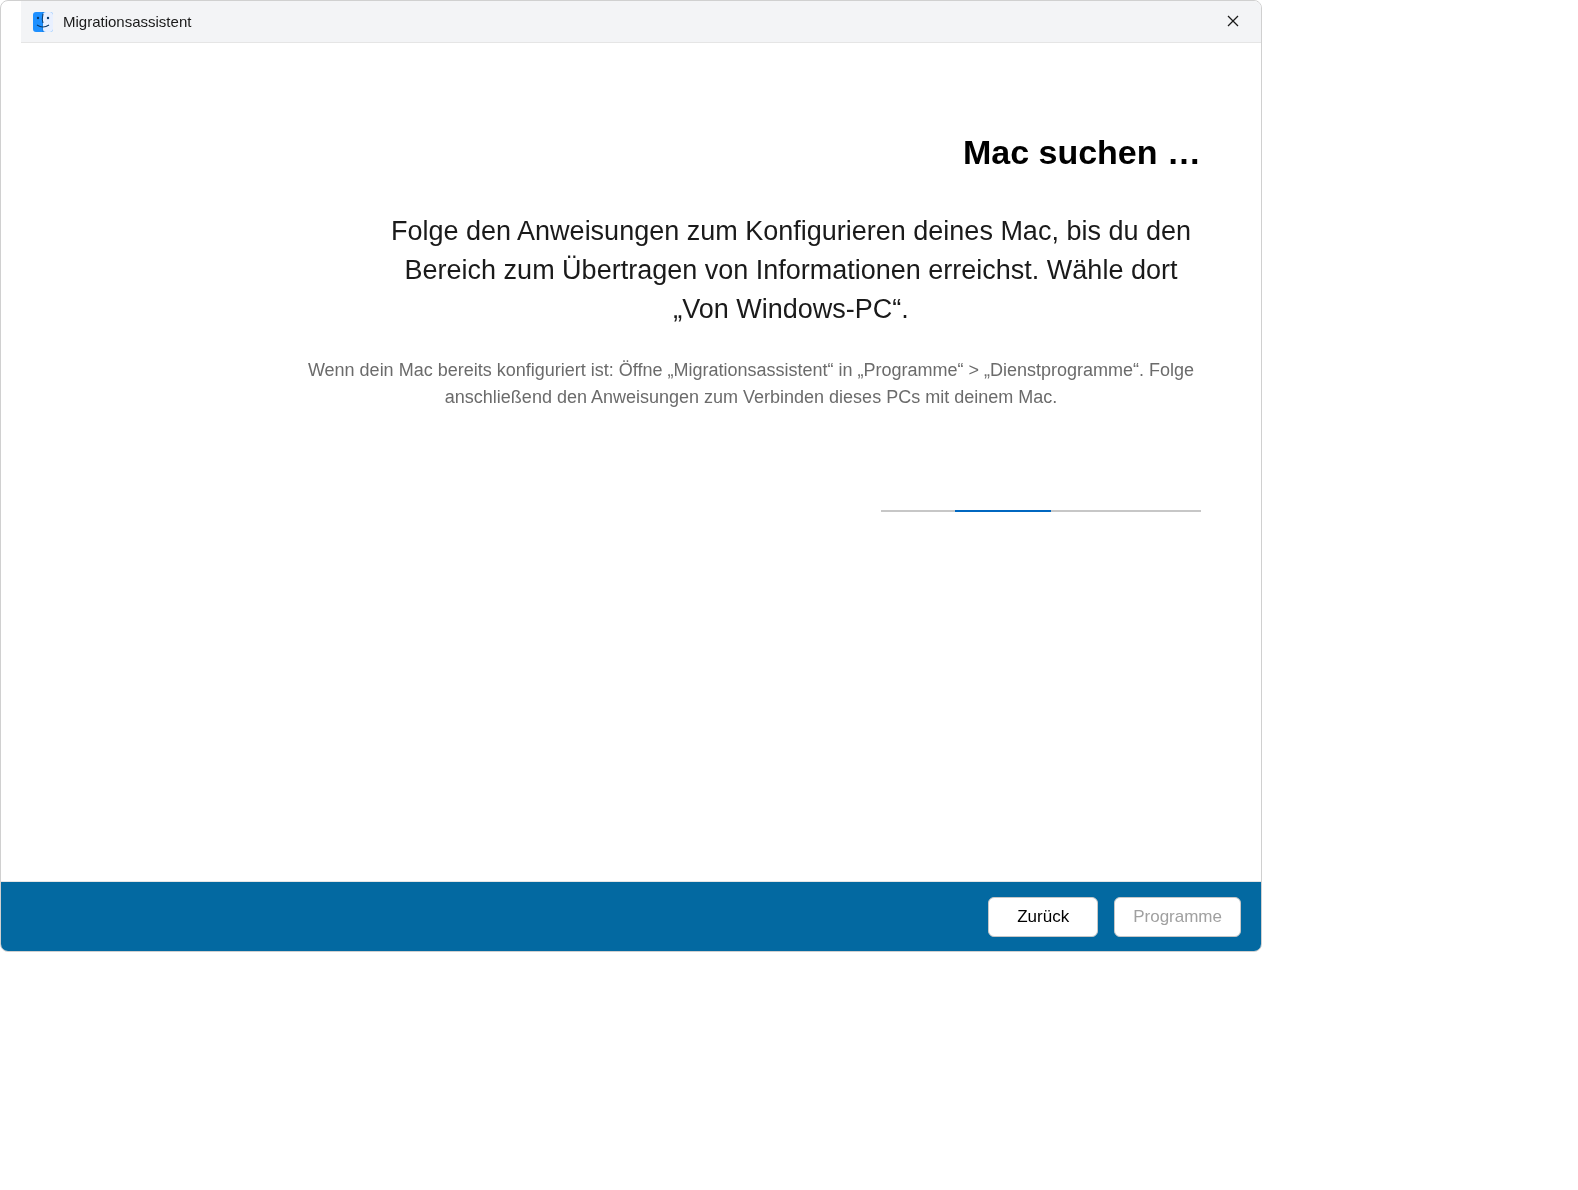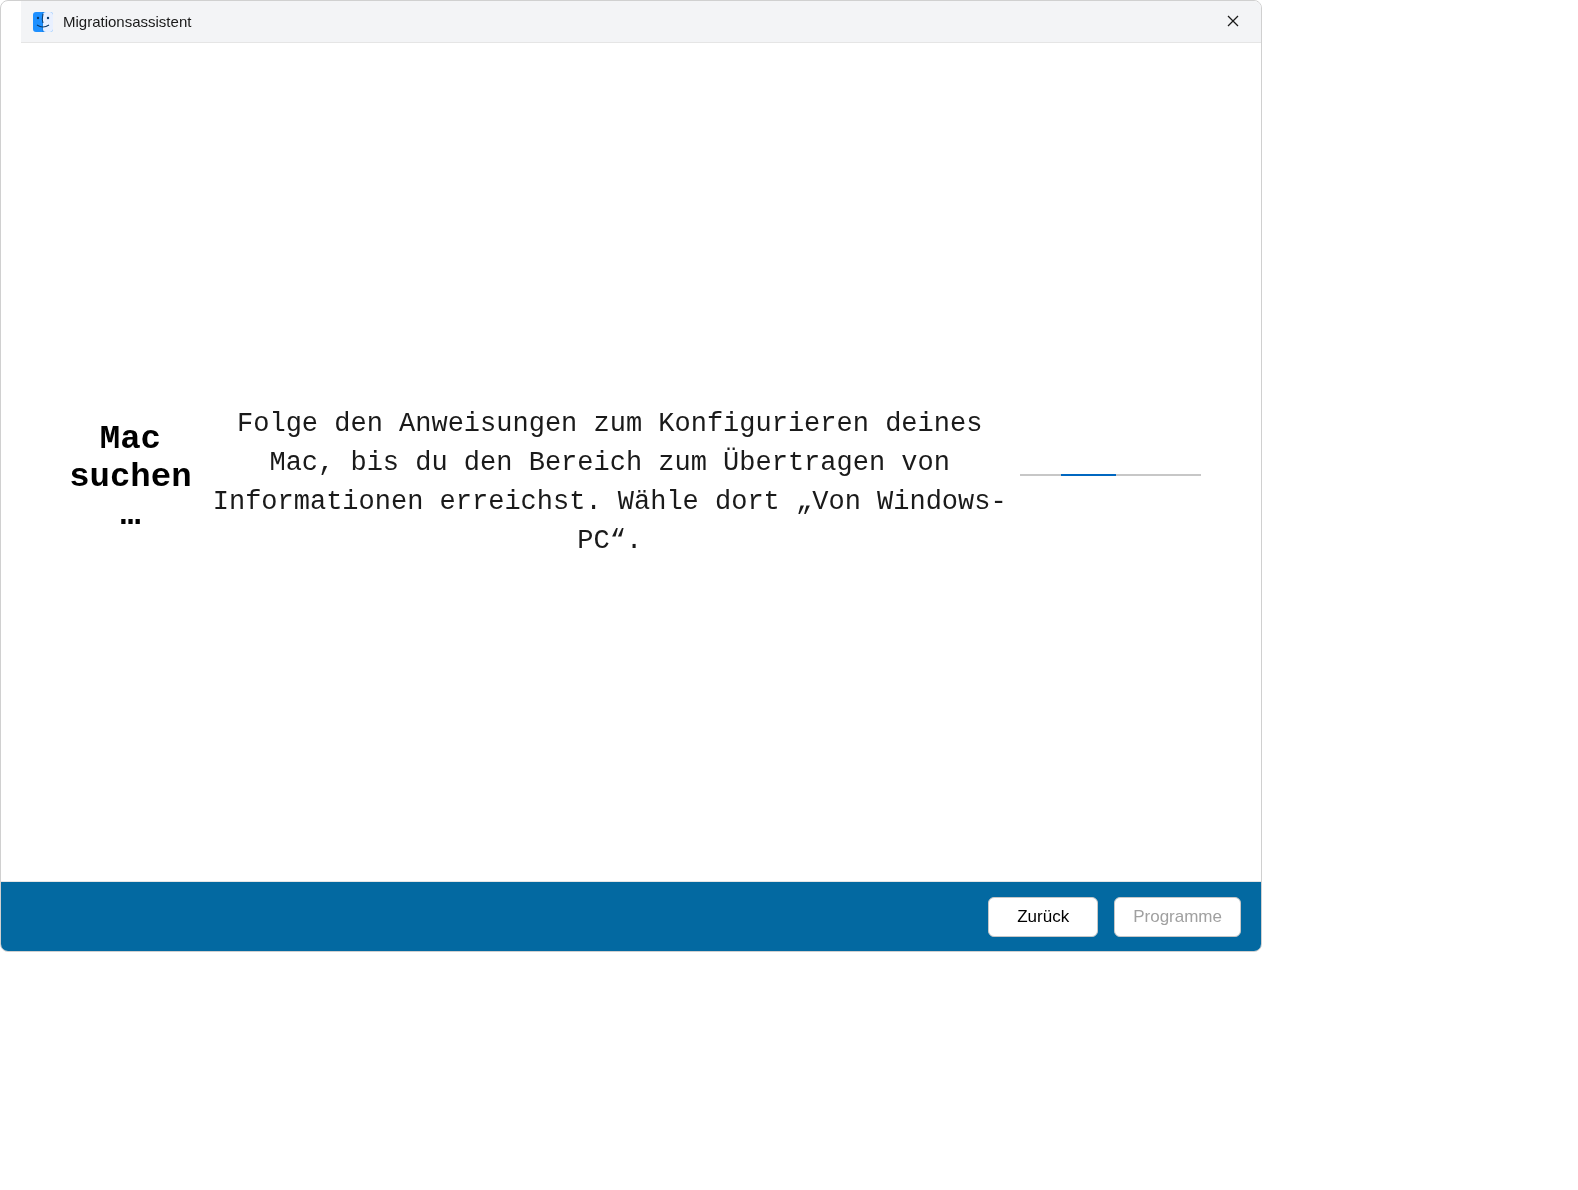--- a/index.html
+++ b/index.html
@@ -49,24 +49,23 @@
       justify-content: center;
       cursor: pointer;
       font-size: 16px;
       color: #1a1a1a;
       background: transparent;
       border: none;
     }
     .content {
       flex: 1;
       display: flex;
-      flex-direction: row;
-      align-items: center;
+      flex-direction: column;
+      align-items: flex-end;
       padding: 90px 60px 20px 60px;
-      font-family: Liberation Mono, monospace;
     }
     .heading {
       font-size: 34px;
       font-weight: 700;
       color: #000000;
       margin-bottom: 40px;
       text-align: center;
     }
     .primary-text {
       font-size: 27px;
@@ -154,20 +153,21 @@
         <line x1="1" y1="1" x2="11" y2="11" stroke="currentColor" stroke-width="1.3"></line>
         <line x1="11" y1="1" x2="1" y2="11" stroke="currentColor" stroke-width="1.3"></line>
       </svg>
     </span>
   </button>
 </div>
 
 <div class="content">
   <h1 class="heading">Mac suchen …</h1>
   <p class="primary-text">Folge den Anweisungen zum Konfigurieren deines Mac, bis du den Bereich zum Übertragen von Informationen erreichst. Wähle dort „Von Windows-PC“.</p>
+  <p class="secondary-text">Wenn dein Mac bereits konfiguriert ist: Öffne „Migrationsassistent“ in „Programme“ &gt; „Dienstprogramme“. Folge anschließend den Anweisungen zum Verbinden dieses PCs mit deinem Mac.</p>
 
   <div class="progress-track">
     <div class="progress-segment"></div>
   </div>
 
 </div>
 
 <div class="footer">
   <button class="btn">Zurück</button>
   <button class="btn btn-disabled" disabled="">Programme</button>

